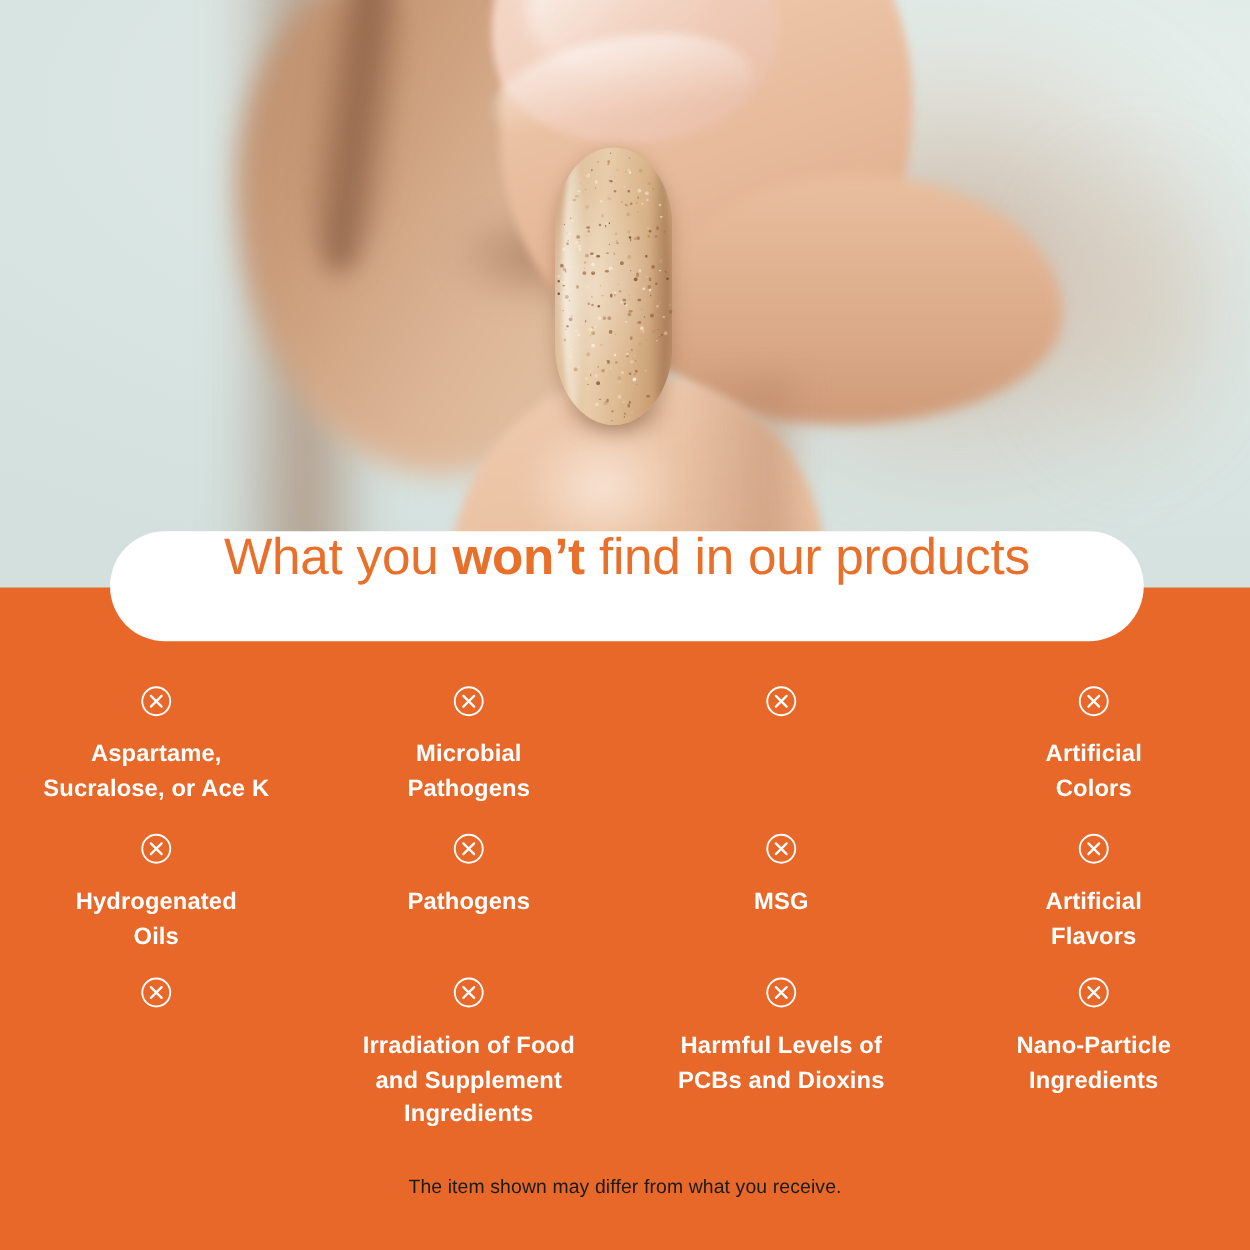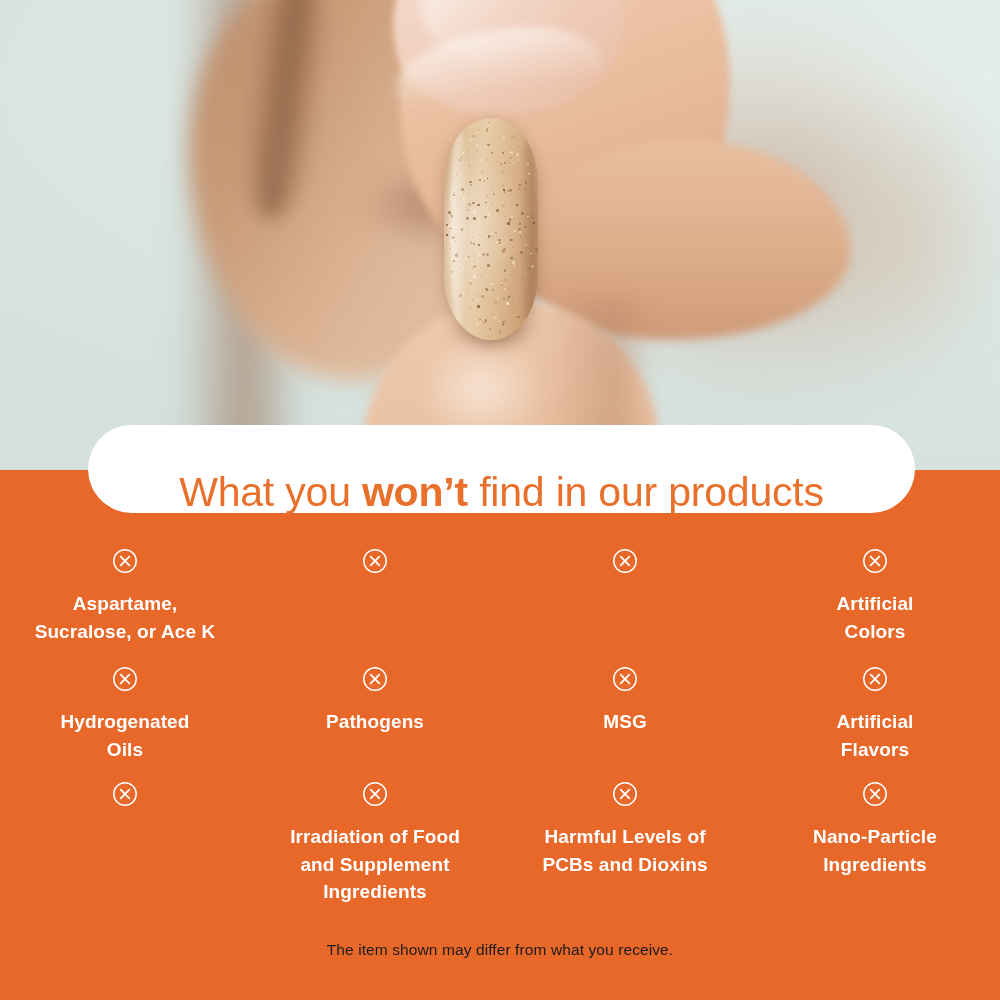--- a/index.html
+++ b/index.html
@@ -92,21 +92,21 @@
   .tablet-shadow{left:430px;top:300px;width:130px;height:60px;border-radius:50%;
     background:radial-gradient(50% 50% at 50% 50%, rgba(120,78,50,.45) 0%, rgba(120,78,50,0) 72%);
     filter:blur(7px);}
 
   
   .panel{position:absolute;left:0;top:470px;width:1000px;height:530px;background:#E8682A;}
 
   
   .pill{position:absolute;left:88px;top:425px;width:827px;height:88px;
     background:#ffffff;border-radius:44px;
-    display:flex;align-items:flex-end;justify-content:center;}
+    display:flex;align-items:flex-start;justify-content:center;}
   .pill h1{margin:0;font-size:41px;line-height:1;color:#E9702B;font-weight:400;
     letter-spacing:-.2px;white-space:nowrap;}
   .pill h1 b{font-weight:700;}
 
   
   .grid{position:absolute;left:0;top:548px;width:1000px;
     display:grid;grid-template-columns:repeat(4,250px);}
   .row{display:contents;}
   .cell{display:flex;flex-direction:column;align-items:center;}
   .r1 .cell{height:118px;}
@@ -425,20 +425,21 @@
           <circle cx="13" cy="13" r="11.2" fill="none" stroke="#fff" stroke-width="1.5"></circle>
           <path d="M8.7 8.7 L17.3 17.3 M17.3 8.7 L8.7 17.3" stroke="#fff" stroke-width="1.8" stroke-linecap="round"></path>
         </svg>
         <div class="label">Aspartame,<br>Sucralose, or Ace K</div>
       </div>
       <div class="cell">
         <svg class="xicon" viewBox="0 0 26 26">
           <circle cx="13" cy="13" r="11.2" fill="none" stroke="#fff" stroke-width="1.5"></circle>
           <path d="M8.7 8.7 L17.3 17.3 M17.3 8.7 L8.7 17.3" stroke="#fff" stroke-width="1.8" stroke-linecap="round"></path>
         </svg>
+        <div class="label">Microbial<br>Pathogens</div>
       </div>
       <div class="cell">
         <svg class="xicon" viewBox="0 0 26 26">
           <circle cx="13" cy="13" r="11.2" fill="none" stroke="#fff" stroke-width="1.5"></circle>
           <path d="M8.7 8.7 L17.3 17.3 M17.3 8.7 L8.7 17.3" stroke="#fff" stroke-width="1.8" stroke-linecap="round"></path>
         </svg>
       </div>
       <div class="cell">
         <svg class="xicon" viewBox="0 0 26 26">
           <circle cx="13" cy="13" r="11.2" fill="none" stroke="#fff" stroke-width="1.5"></circle>

